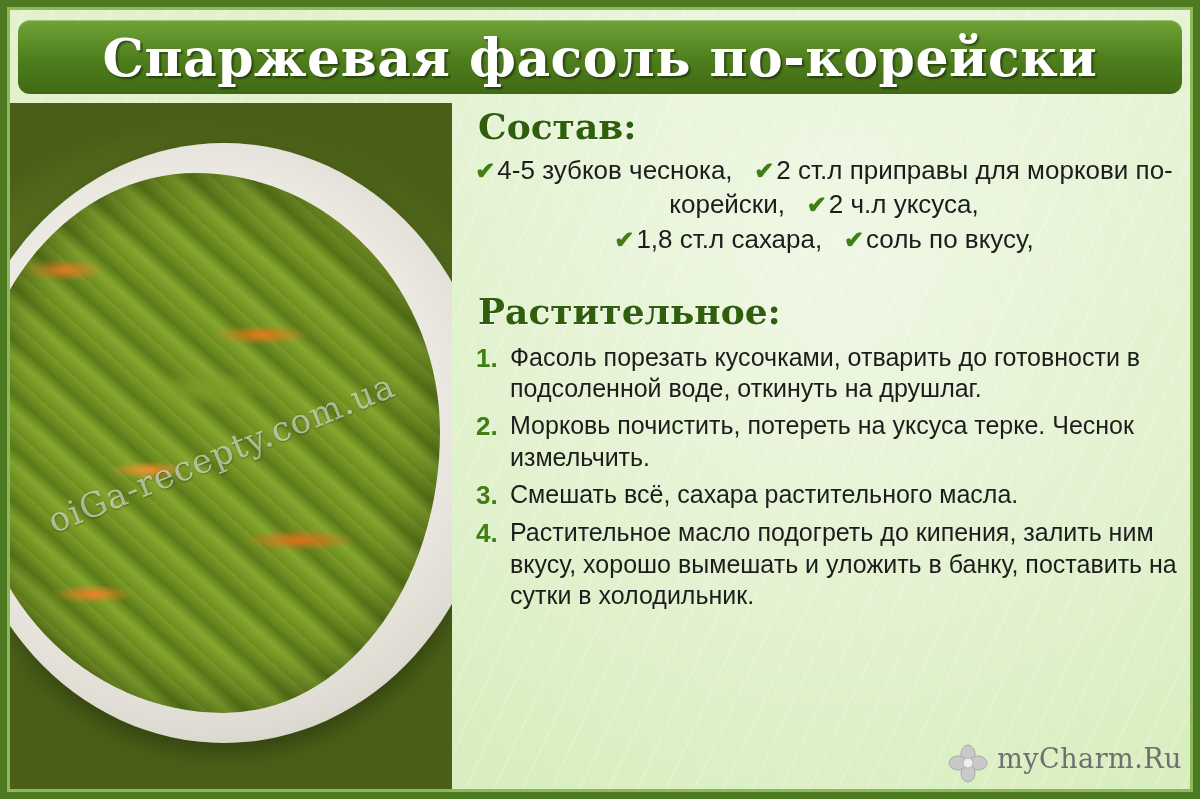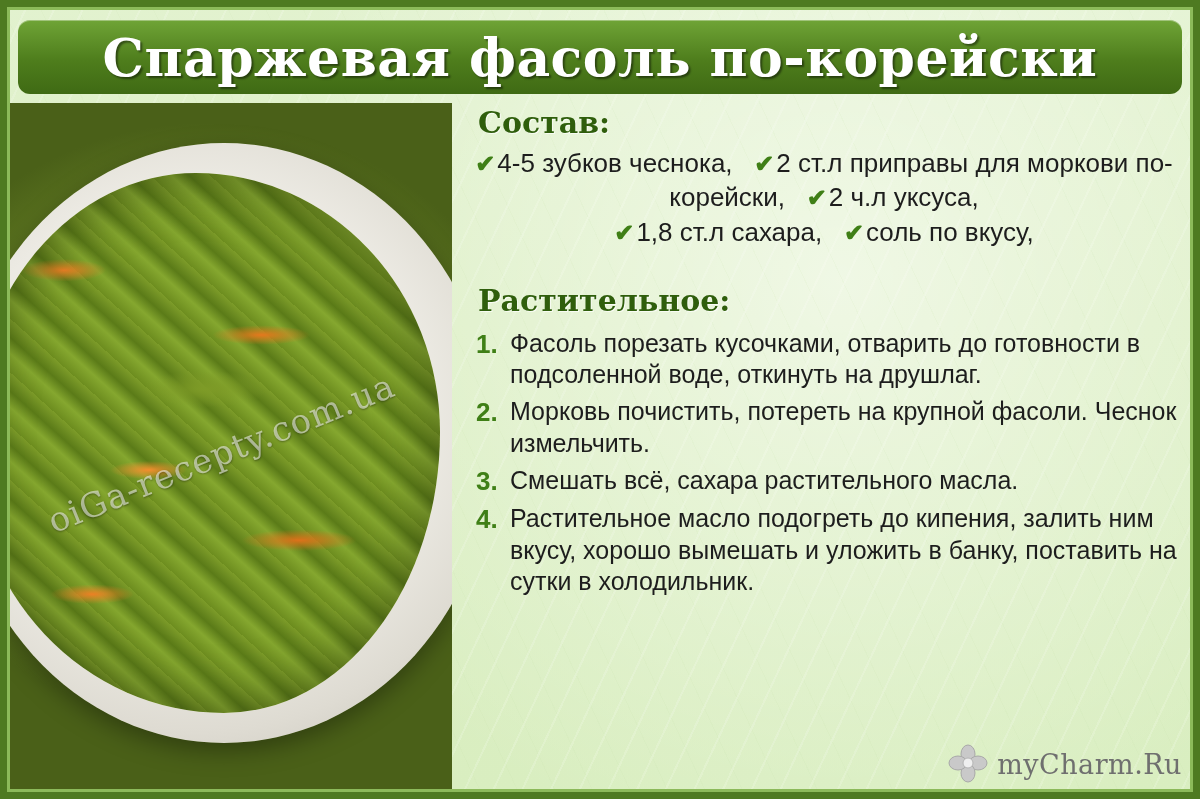--- a/index.html
+++ b/index.html
@@ -145,21 +145,21 @@
   .content {
     position: absolute;
     left: 468px;
     top: 105px;
     width: 712px;
   }
 
   .section-title {
     font-family: "DejaVu Serif", serif;
     font-weight: bold;
-    font-size: 30px;
+    font-size: 36px;
     color: #2f5e0c;
     text-shadow: 1px 1px 0 rgba(255,255,255,0.7);
     margin: 0 0 6px 10px;
   }
 
   .ingredients {
     margin: 0;
     padding: 0 6px 0 6px;
     list-style: none;
     text-align: center;
@@ -209,21 +209,21 @@
   .step-text {
     flex: 1;
   }
 
   
   .logo {
     position: absolute;
     right: 18px;
     bottom: 14px;
     display: flex;
-    align-items: center;
+    align-items: flex-start;
     gap: 8px;
   }
   .logo-mark {
     width: 42px;
     height: 42px;
     position: relative;
   }
   .logo-text {
     font-family: "DejaVu Serif", serif;
     font-size: 27px;
@@ -272,21 +272,21 @@
 
     <h2 class="section-title steps-title">Растительное:</h2>
 
     <ol class="steps">
       <li class="step">
         <span class="step-num">1.</span>
         <span class="step-text">Фасоль порезать кусочками, отварить до готовности в подсоленной воде, откинуть на друшлаг.</span>
       </li>
       <li class="step">
         <span class="step-num">2.</span>
-        <span class="step-text">Морковь почистить, потереть на крупной фасоли. Чеснок измельчить.</span>
+        <span class="step-text">Морковь почистить, потереть на уксуса терке. Чеснок измельчить.</span>
       </li>
       <li class="step">
         <span class="step-num">3.</span>
         <span class="step-text">Смешать всё, сахара растительного масла.</span>
       </li>
       <li class="step">
         <span class="step-num">4.</span>
         <span class="step-text">Растительное масло подогреть до кипения, залить ним вкусу, хорошо вымешать и уложить в банку, поставить на сутки в холодильник.</span>
       </li>
     </ol>

